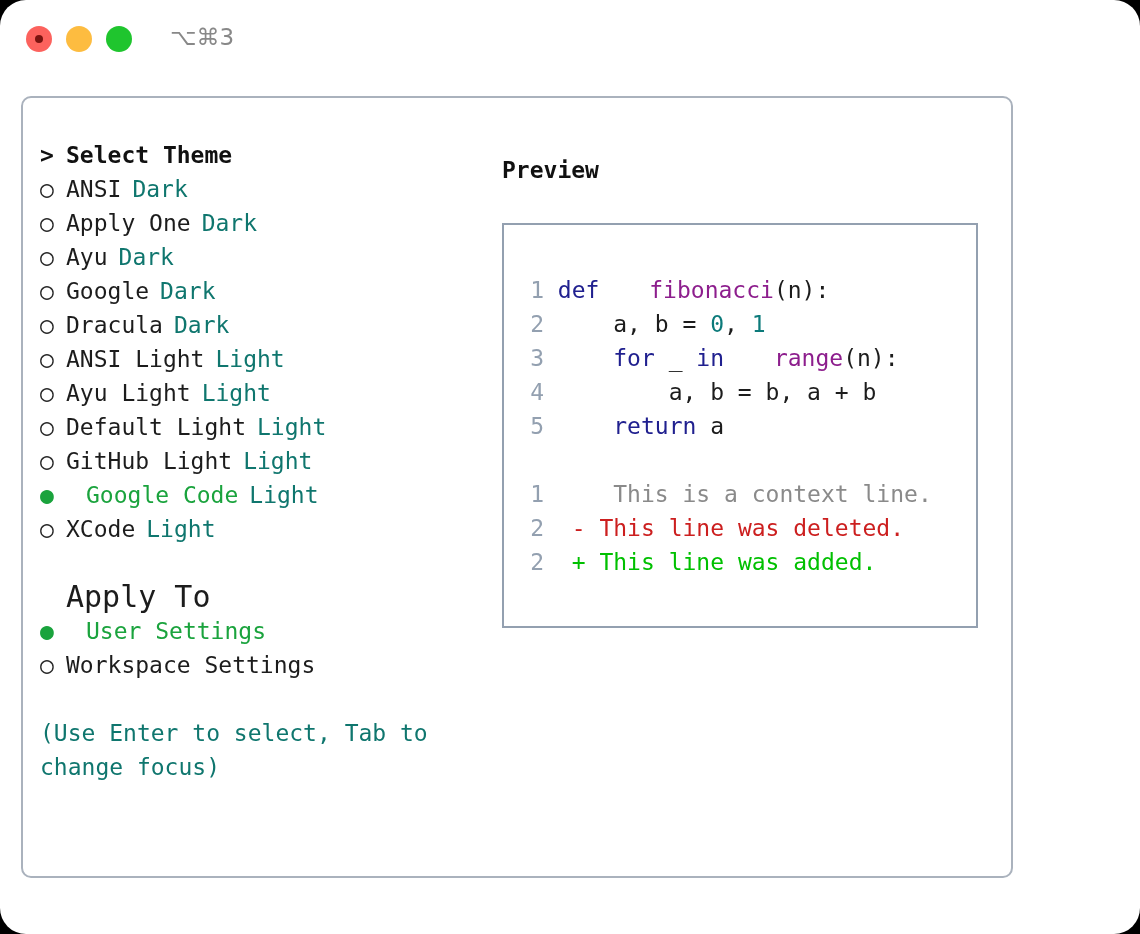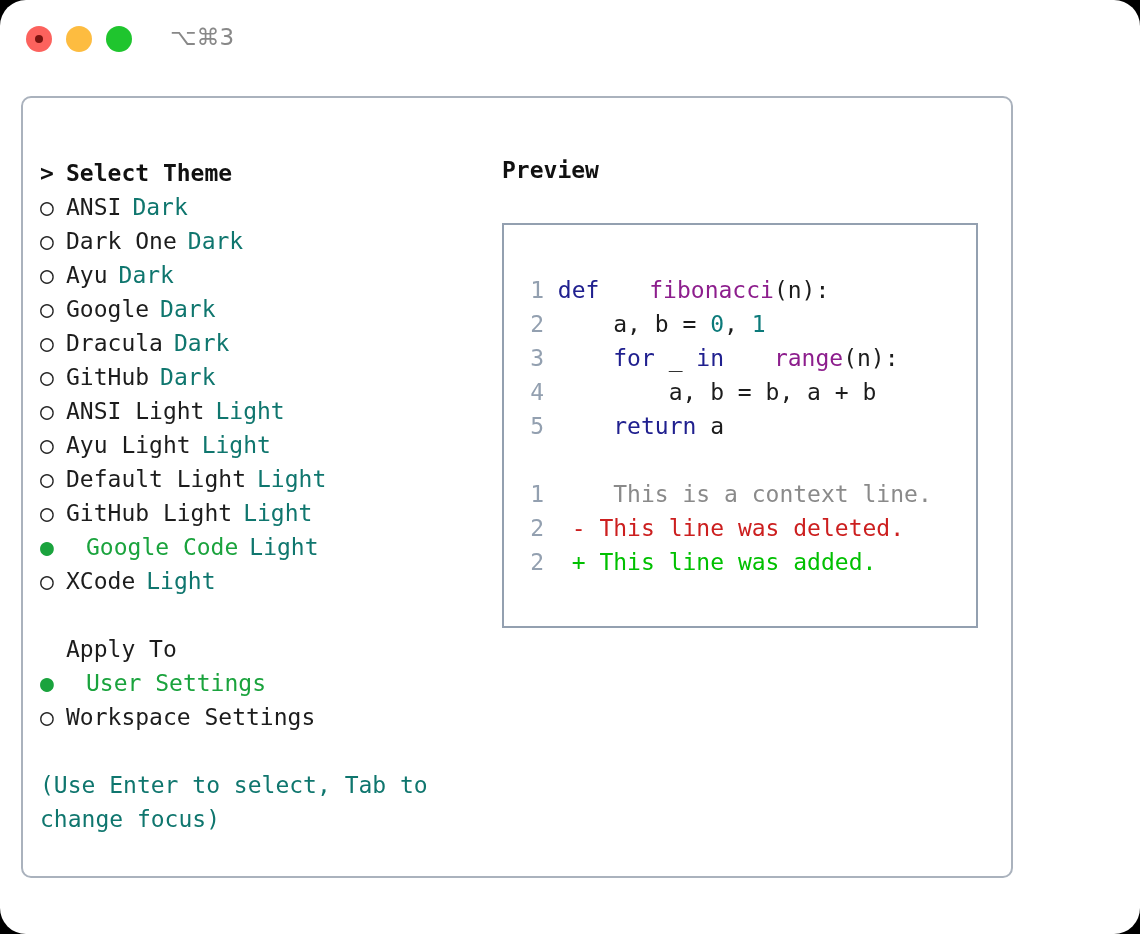--- a/index.html
+++ b/index.html
@@ -71,21 +71,21 @@
     border: 2px solid #aab2bd;
     border-radius: 10px;
     box-sizing: border-box;
     background: #ffffff;
   }
 
   
   #left-col {
     position: absolute;
     left: 17px;
-    top: 58px;
+    top: 40px;
     width: 450px;
   }
   .row {
     height: 34px;
     line-height: 34px;
     font-size: 23px;
     white-space: nowrap;
     color: #1c1c1c;
   }
   .head-row {
@@ -102,21 +102,21 @@
   .marker.on    { color: #1aa33d; }
   .name.sel     { color: #1aa33d; margin-left: 20px; }
   .cat {
     color: #0f766e;
     margin-left: 11px;
   }
   .spacer { height: 34px; }
 
   #apply-head {
     padding-left: 26px;
-    font-size: 23px;
+    font-size: 30px;
     color: #1c1c1c;
     height: 34px;
     line-height: 34px;
   }
   #hint {
     margin-top: 34px;
     font-size: 23px;
     line-height: 34px;
     color: #0f766e;
     width: 400px;
@@ -186,25 +186,24 @@
   <div id="panel">
 
     <div id="left-col">
 
       <div class="row head-row">
         <span class="marker arrow">&gt;</span><span>Select Theme</span>
       </div>
 
       <div id="theme-list">
           <div class="row"><span class="marker off">○</span><span class="name">ANSI</span><span class="cat">Dark</span></div>
-          <div class="row"><span class="marker off">○</span><span class="name">Dark One</span><span class="cat">Dark</span></div>
+          <div class="row"><span class="marker off">○</span><span class="name">Apply One</span><span class="cat">Dark</span></div>
           <div class="row"><span class="marker off">○</span><span class="name">Ayu</span><span class="cat">Dark</span></div>
           <div class="row"><span class="marker off">○</span><span class="name">Google</span><span class="cat">Dark</span></div>
           <div class="row"><span class="marker off">○</span><span class="name">Dracula</span><span class="cat">Dark</span></div>
-          <div class="row"><span class="marker off">○</span><span class="name">GitHub</span><span class="cat">Dark</span></div>
           <div class="row"><span class="marker off">○</span><span class="name">ANSI Light</span><span class="cat">Light</span></div>
           <div class="row"><span class="marker off">○</span><span class="name">Ayu Light</span><span class="cat">Light</span></div>
           <div class="row"><span class="marker off">○</span><span class="name">Default Light</span><span class="cat">Light</span></div>
           <div class="row"><span class="marker off">○</span><span class="name">GitHub Light</span><span class="cat">Light</span></div>
           <div class="row"><span class="marker on">●</span><span class="name sel">Google Code</span><span class="cat">Light</span></div>
           <div class="row"><span class="marker off">○</span><span class="name">XCode</span><span class="cat">Light</span></div>
         </div>
 
       <div class="spacer"></div>
 

